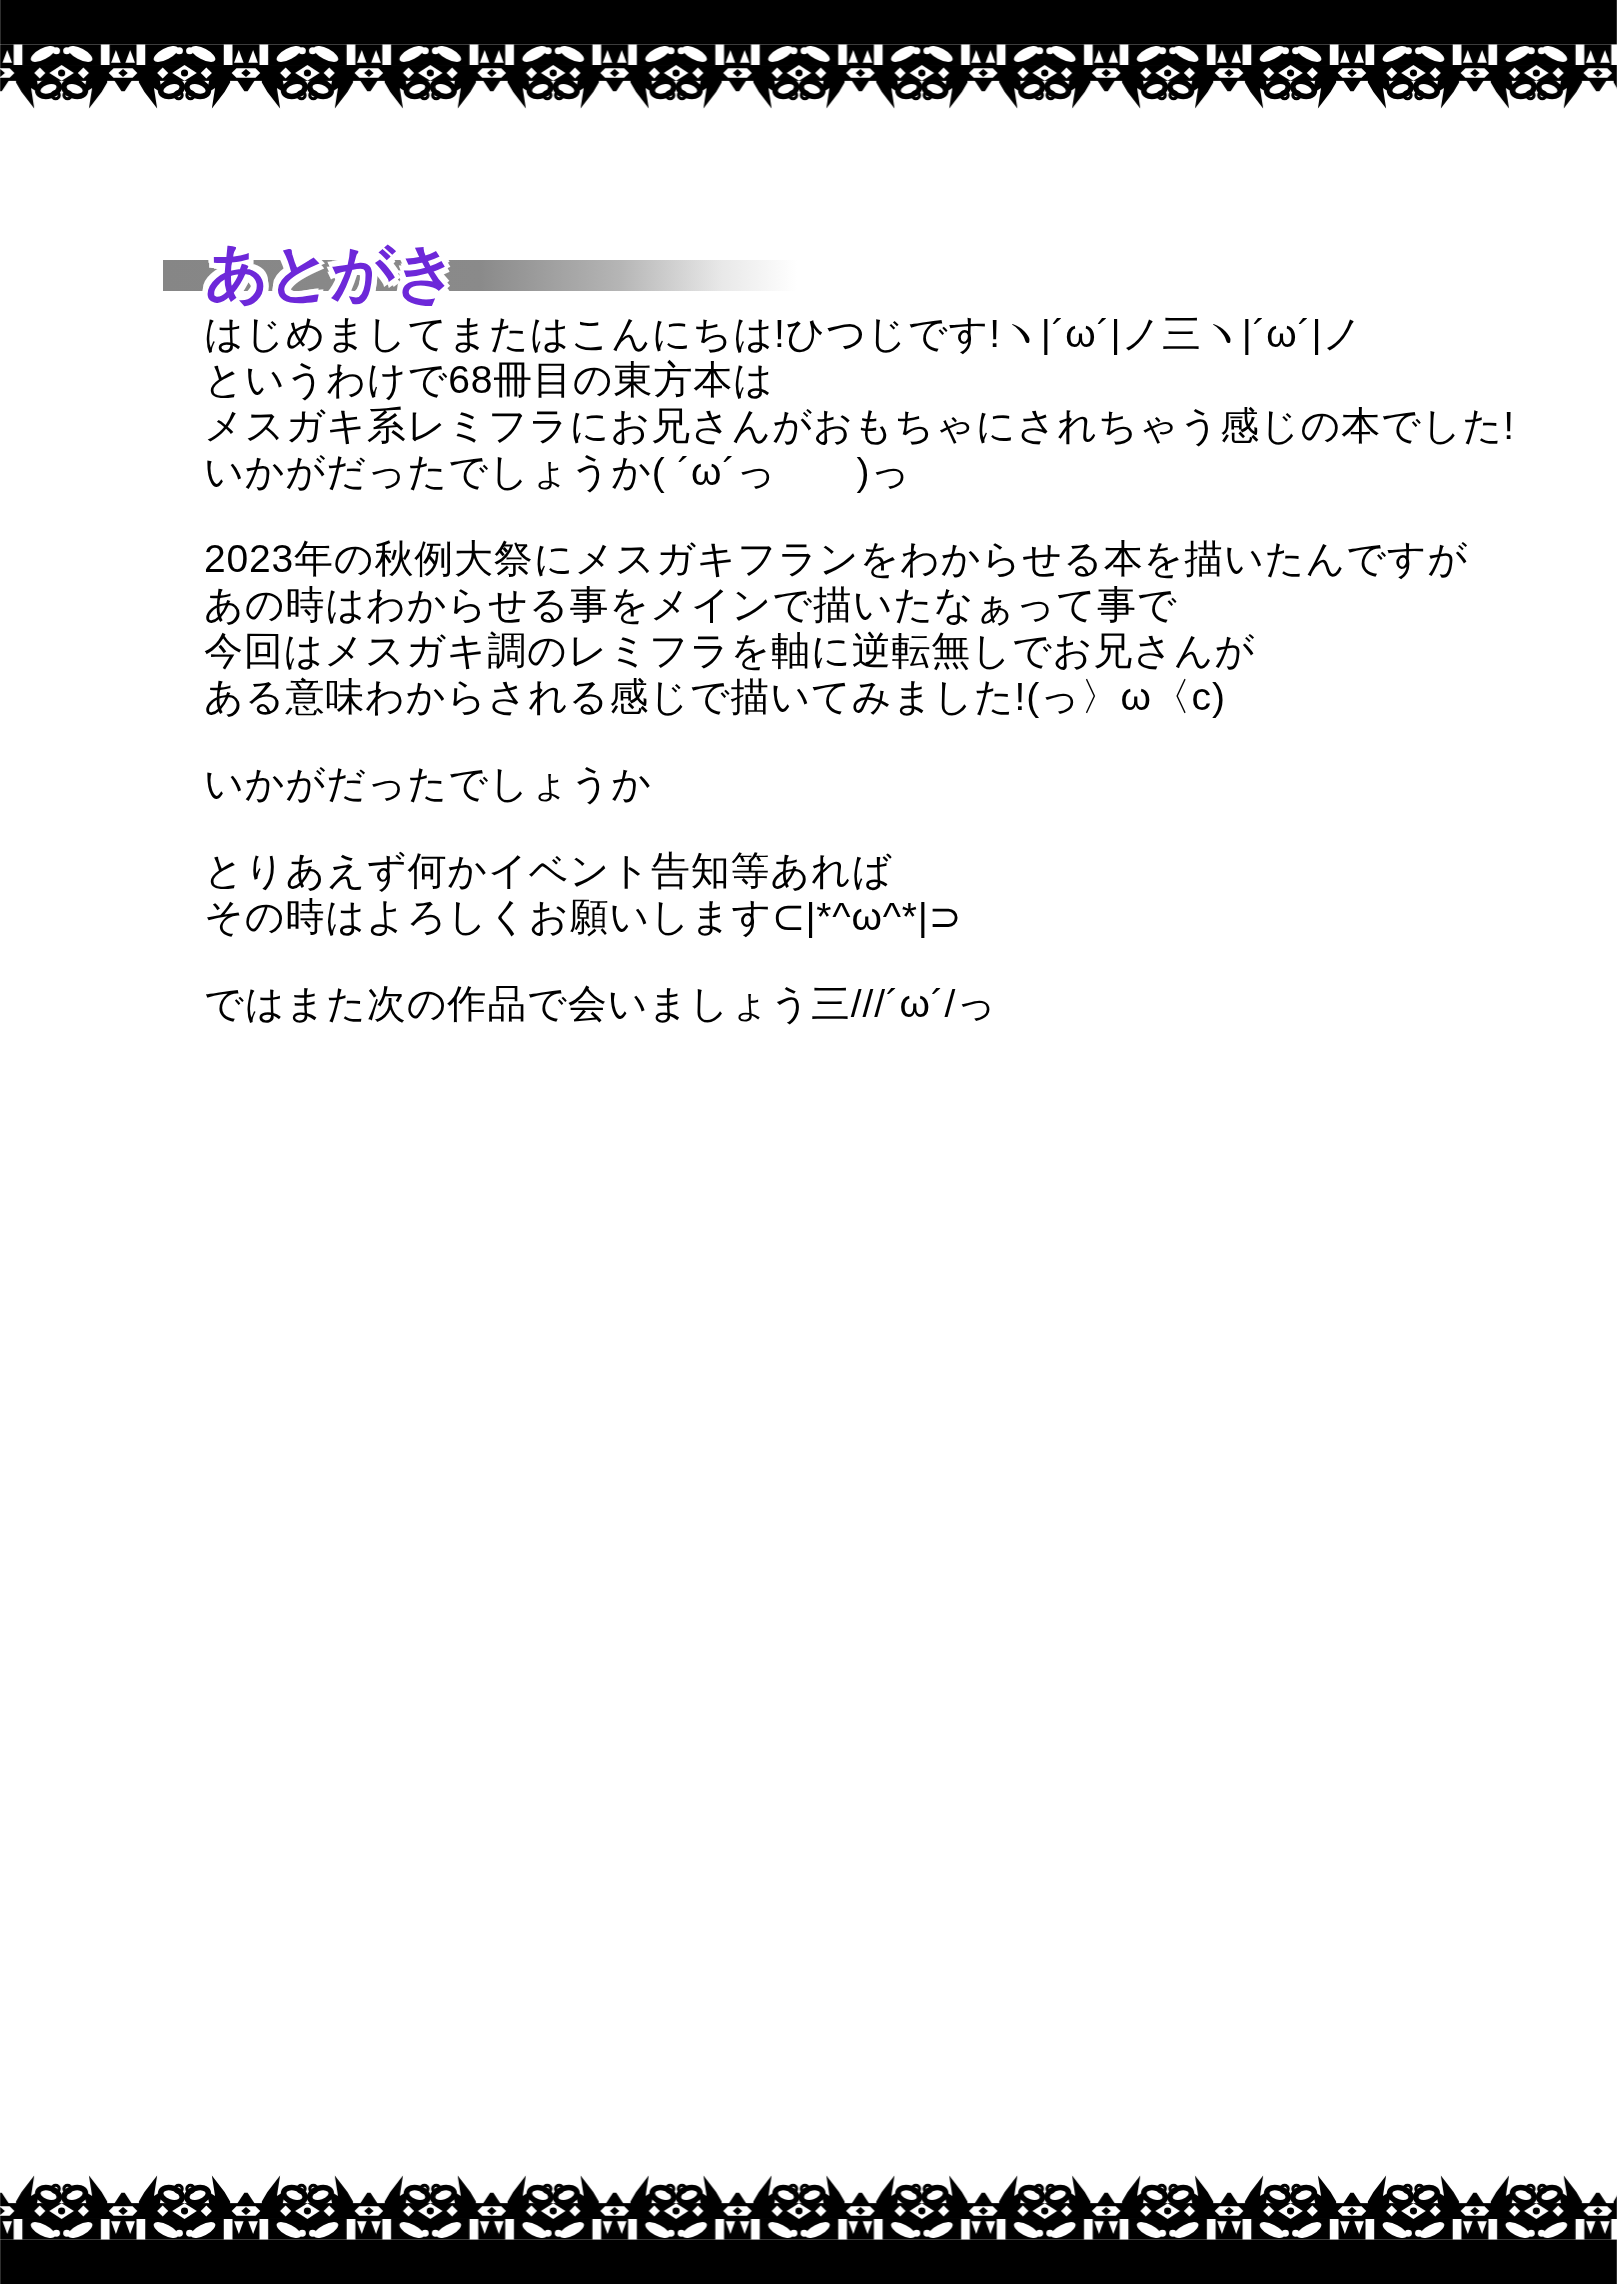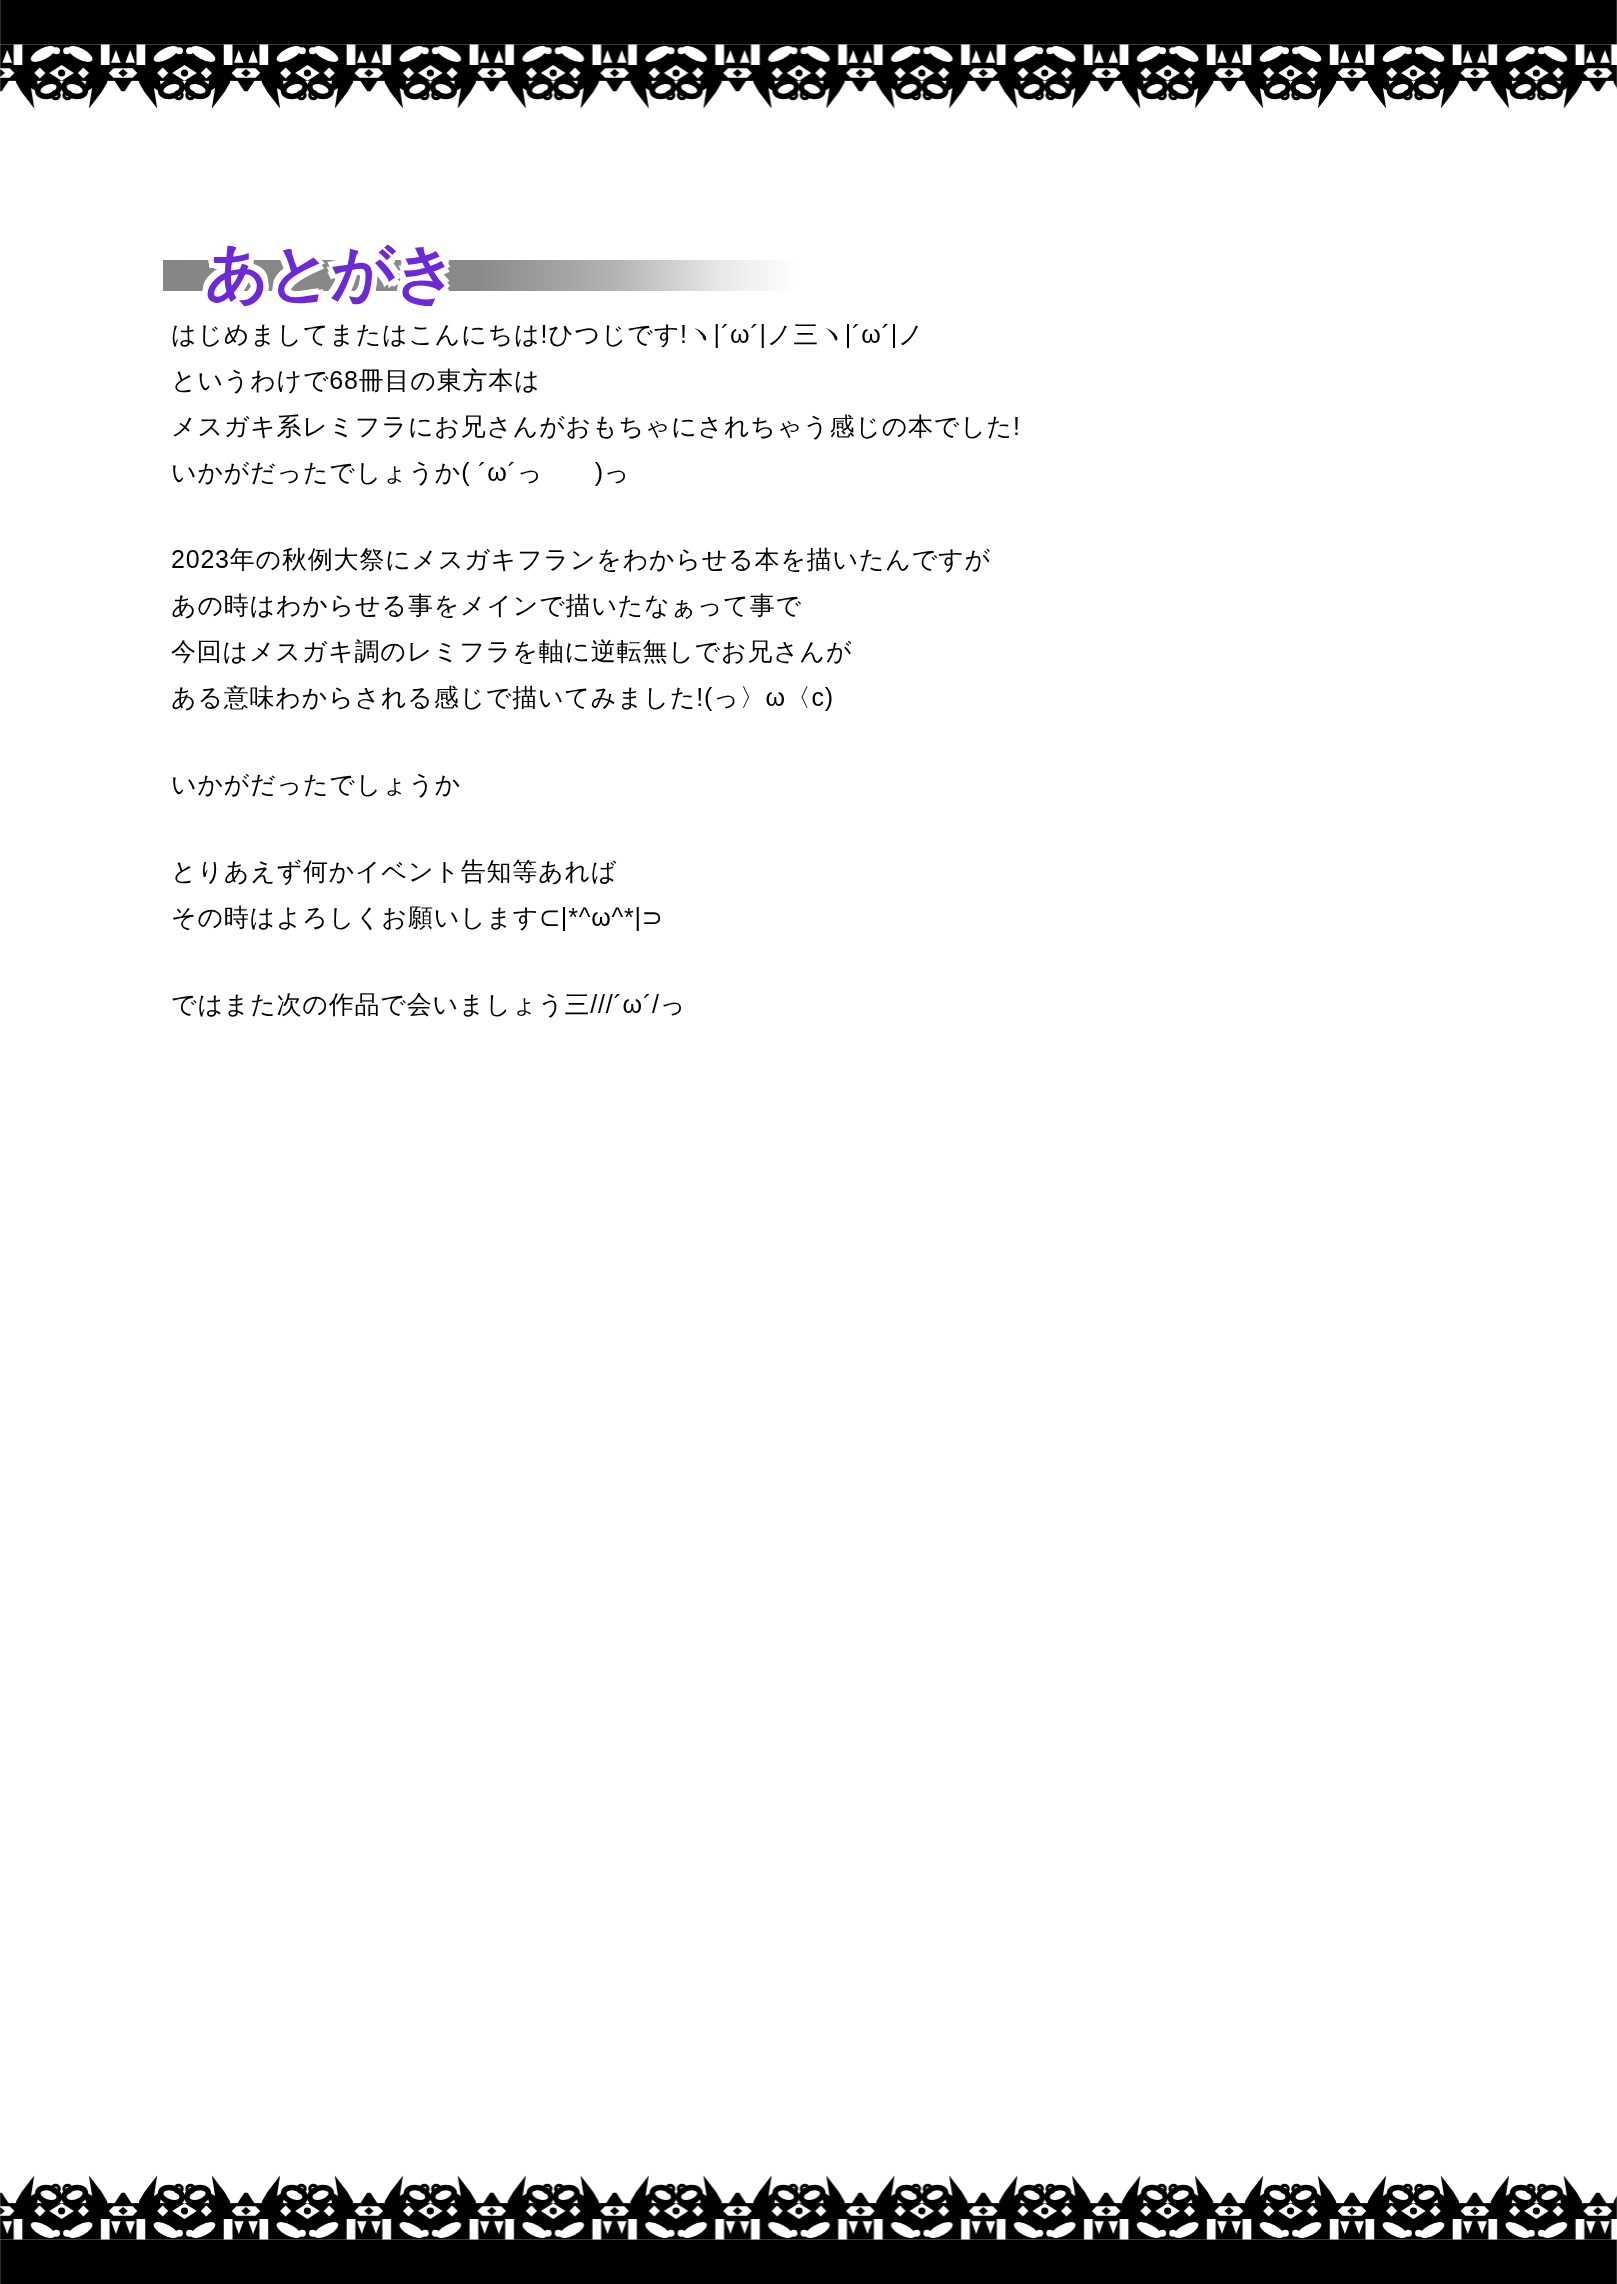--- a/index.html
+++ b/index.html
@@ -54,24 +54,25 @@
   }
 
   .afterword {
     position: absolute;
     left: 171px;
     top: 311px;
     right: 48px;
   }
   .para { margin: 0 0 41px 0; }
   .line {
-    font-size: 25px;
+    font-size: 39px;
     line-height: 46px;
     white-space: nowrap;
     letter-spacing: 0.8px;
+    margin-left: 33px;
   }
 </style>
 </head>
 <body>
 
 <div class="page">
 
   <div class="lace-border lace-top">
     <svg width="1617" height="111" viewBox="0 0 2039 140" xmlns="http://www.w3.org/2000/svg">
       <defs>

